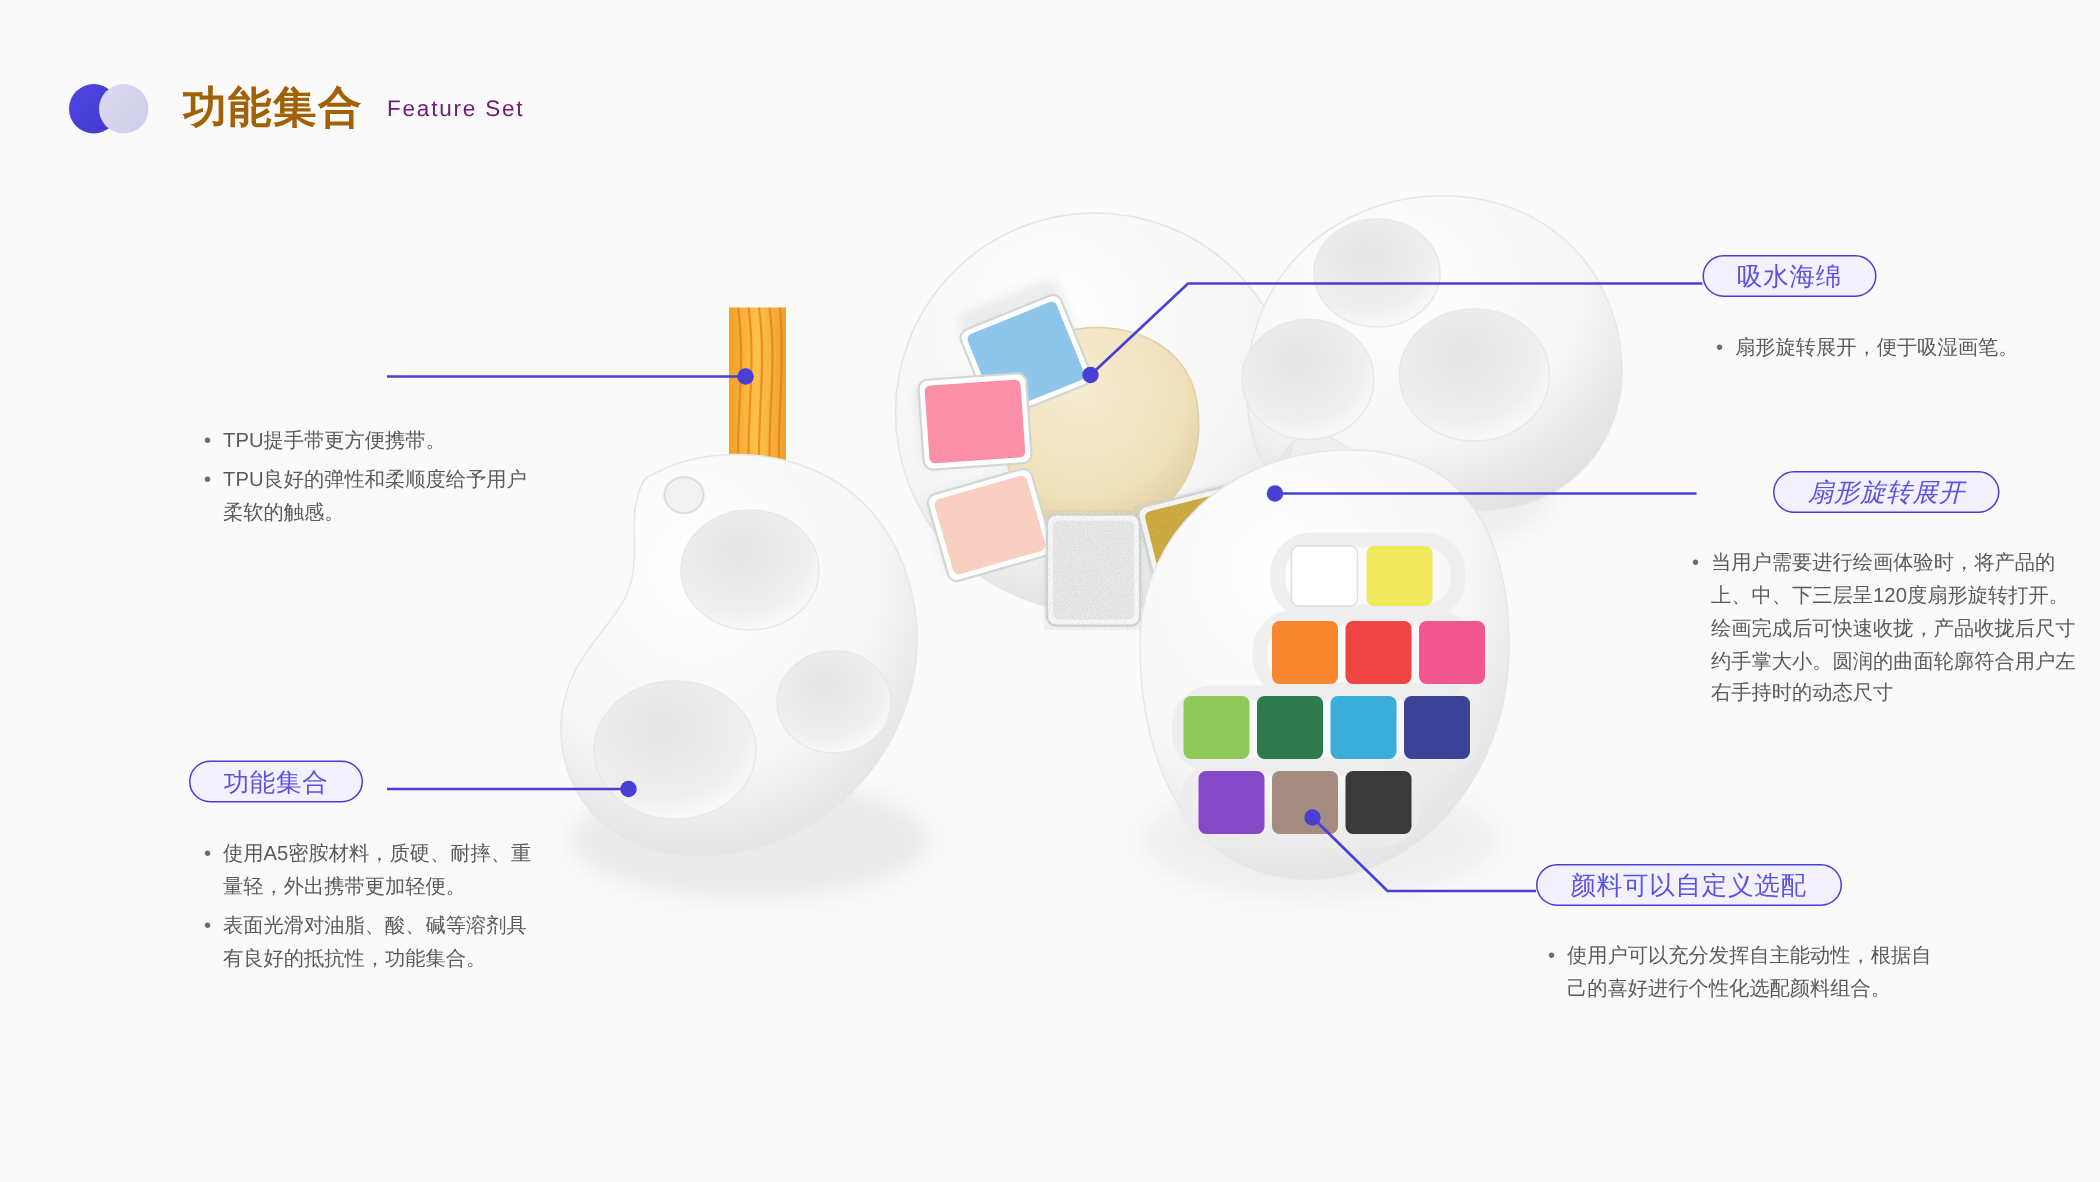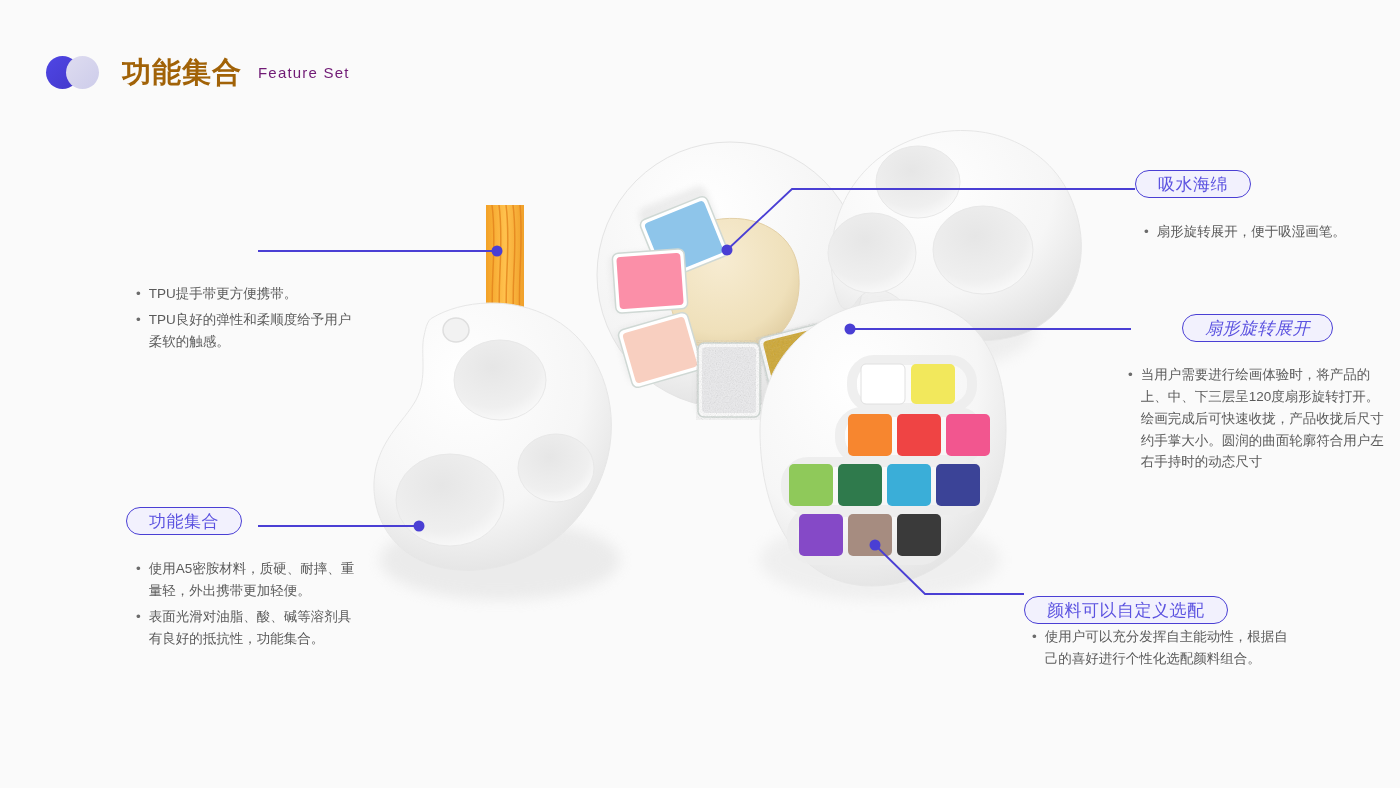--- a/index.html
+++ b/index.html
@@ -282,21 +282,21 @@
   <div class="pill" style="left:1182px;top:314px;font-style:italic;">
     <span>扇形旋转展开</span>
   </div>
   <div class="desc" style="left:1128px;top:364px;width:262px;">
     <div class="li">
       <span class="bullet">•</span>
       <span class="txt">当用户需要进行绘画体验时，将产品的上、中、下三层呈120度扇形旋转打开。绘画完成后可快速收拢，产品收拢后尺寸约手掌大小。圆润的曲面轮廓符合用户左右手持时的动态尺寸</span>
     </div>
   </div>
 
-  <div class="pill" style="left:1024px;top:596px;">
+  <div class="pill" style="left:1024px;top:576px;">
     <span>颜料可以自定义选配</span>
   </div>
   <div class="desc" style="left:1032px;top:626px;width:256px;">
     <div class="li">
       <span class="bullet">•</span>
       <span class="txt">使用户可以充分发挥自主能动性，根据自己的喜好进行个性化选配颜料组合。</span>
     </div>
   </div>
 
 </div>

